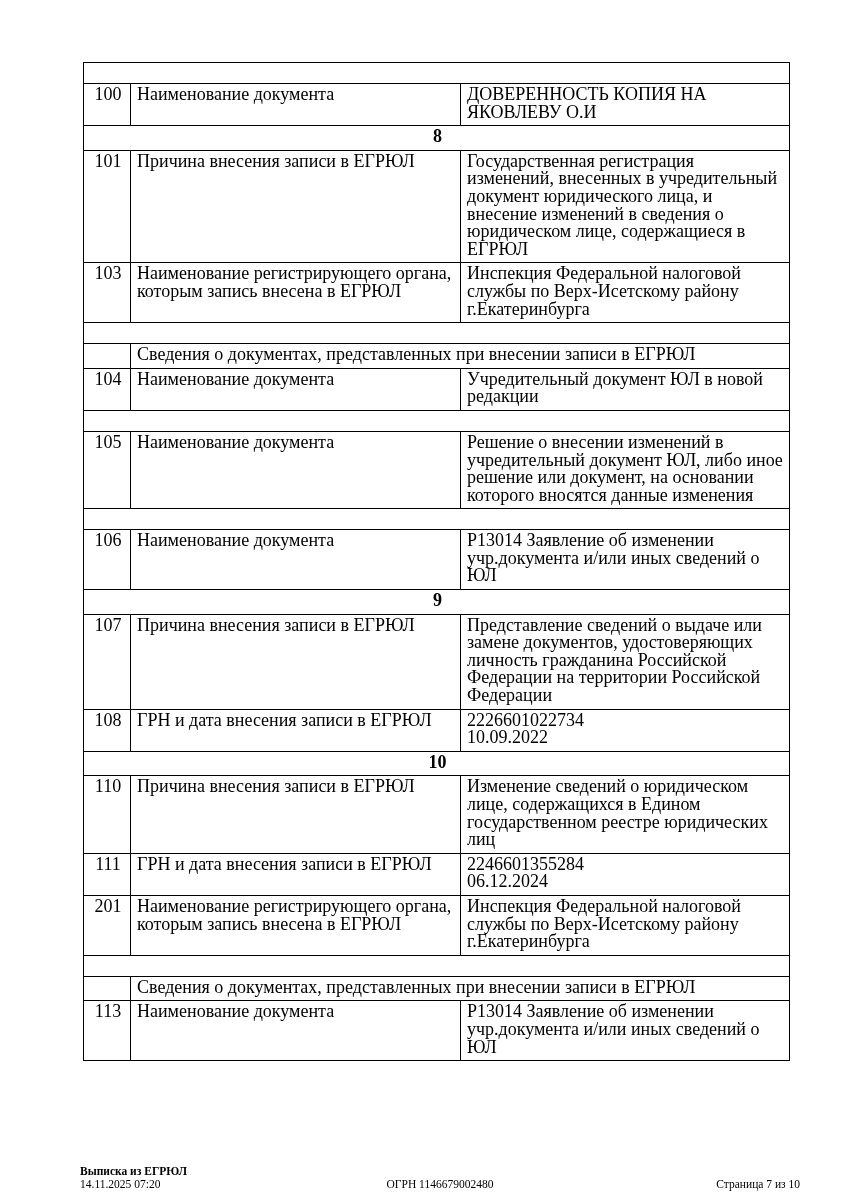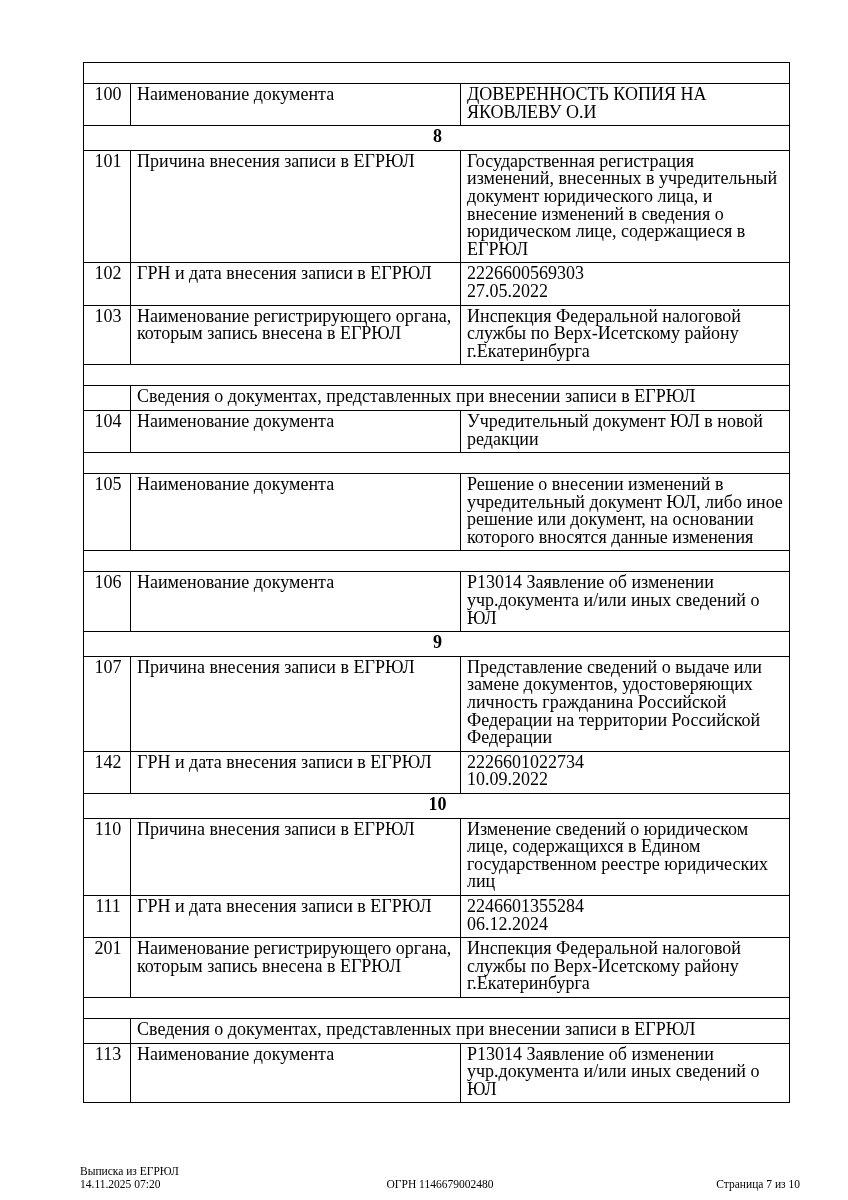--- a/index.html
+++ b/index.html
@@ -48,21 +48,21 @@
     position: absolute;
     left: 80px;
     right: 48px;
     top: 1134px;
     display: flex;
     align-items: flex-end;
     font-size: 11.5px;
     line-height: 13px;
   }
   .footer-left { width: 240px; }
-  .footer-left .doc-title { font-weight: normal; }
+  .footer-left .doc-title { font-weight: bold; }
   .footer-center { flex: 1; text-align: center; margin-top: 44px; }
   .footer-right { width: 240px; text-align: right; }
 </style>
 </head>
 <body>
 
 <div class="doc-table-wrap">
   <table class="doc-table">
     <colgroup>
         <col class="c-num">
@@ -83,26 +83,20 @@
       <tr>
         <td colspan="3" class="section">8</td>
       </tr>
 
       <tr>
         <td class="num">101</td>
         <td class="label">Причина внесения записи в ЕГРЮЛ</td>
         <td class="value">Государственная регистрация изменений, внесенных в учредительный документ юридического лица, и внесение изменений в сведения о юридическом лице, содержащиеся в ЕГРЮЛ</td>
       </tr>
 
-      <tr>
-        <td class="num">102</td>
-        <td class="label">ГРН и дата внесения записи в ЕГРЮЛ</td>
-        <td class="value">2226600569303
-27.05.2022</td>
-      </tr>
 
       <tr>
         <td class="num">103</td>
         <td class="label">Наименование регистрирующего органа, которым запись внесена в ЕГРЮЛ</td>
         <td class="value">Инспекция Федеральной налоговой службы по Верх-Исетскому району г.Екатеринбурга</td>
       </tr>
 
       <tr class="spacer">
           <td colspan="3"></td>
         </tr>
@@ -142,21 +136,21 @@
         <td colspan="3" class="section">9</td>
       </tr>
 
       <tr>
         <td class="num">107</td>
         <td class="label">Причина внесения записи в ЕГРЮЛ</td>
         <td class="value">Представление сведений о выдаче или замене документов, удостоверяющих личность гражданина Российской Федерации на территории Российской Федерации</td>
       </tr>
 
       <tr>
-        <td class="num">142</td>
+        <td class="num">108</td>
         <td class="label">ГРН и дата внесения записи в ЕГРЮЛ</td>
         <td class="value">2226601022734
 10.09.2022</td>
       </tr>
 
 
       <tr>
         <td colspan="3" class="section">10</td>
       </tr>
 

